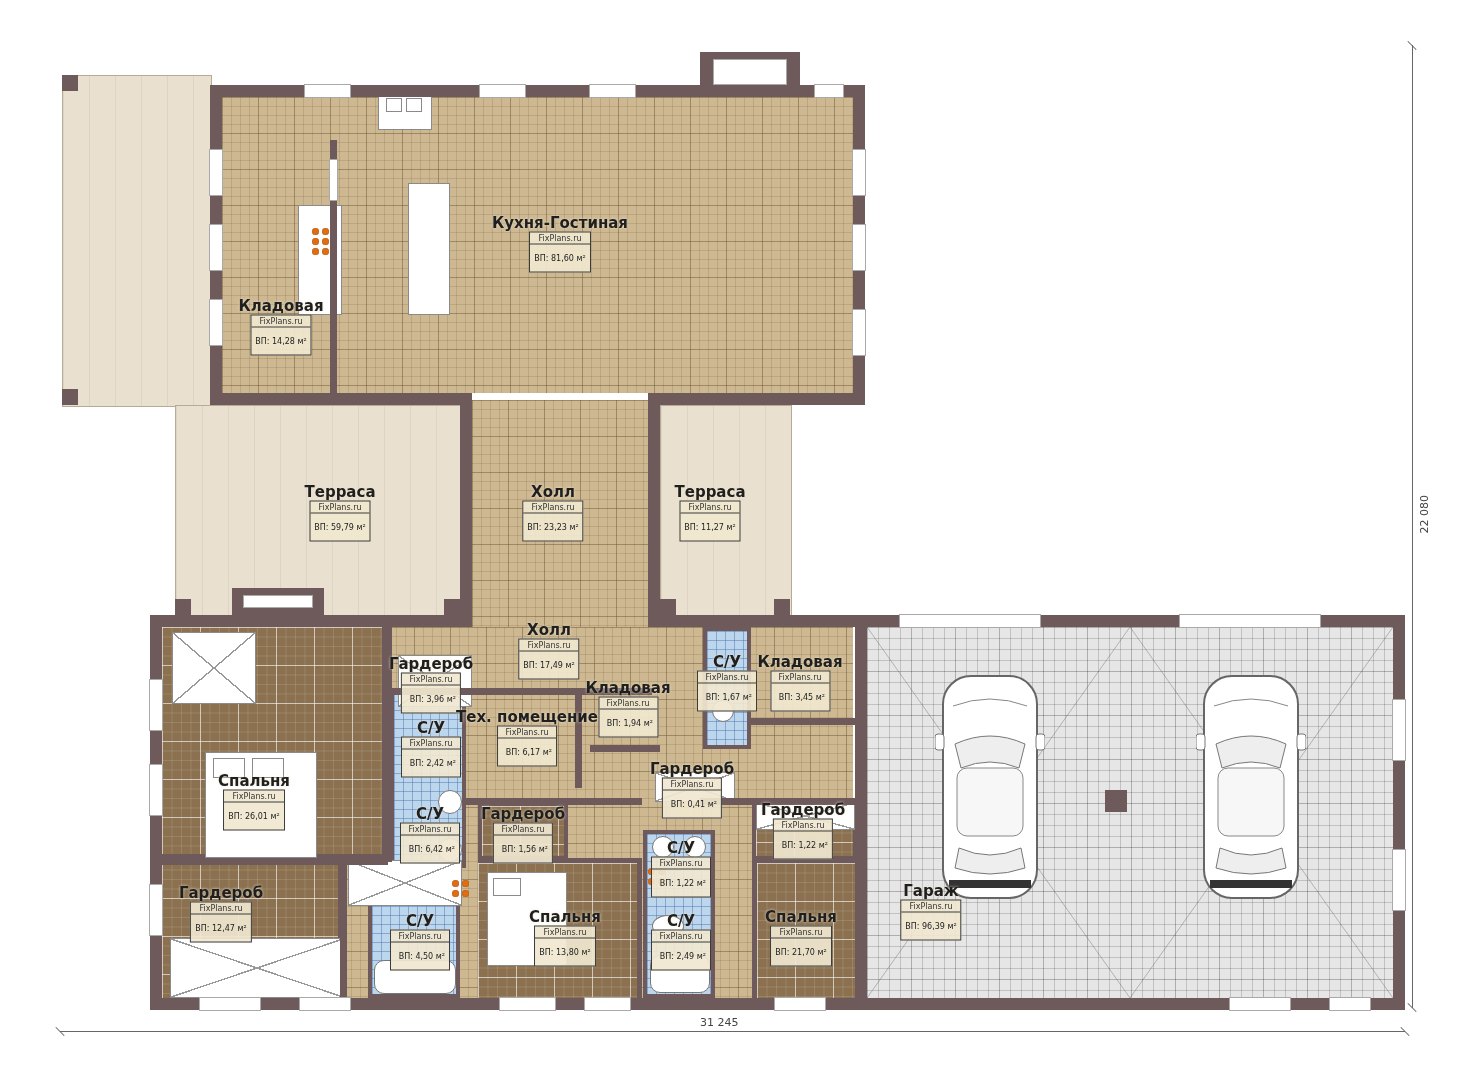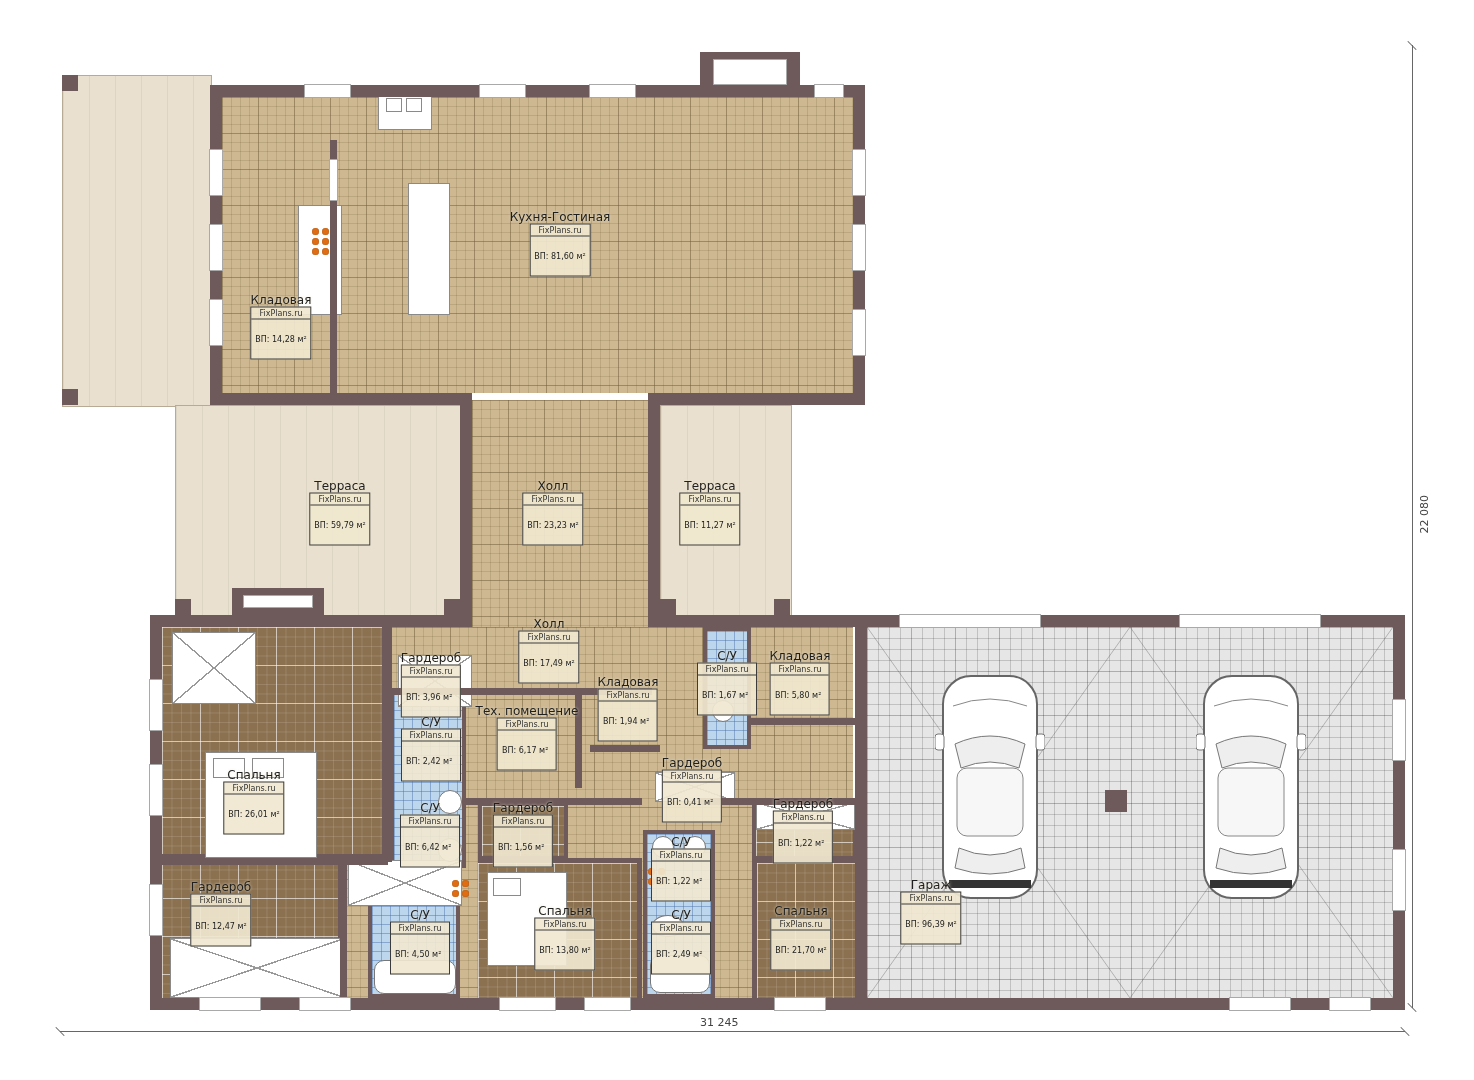--- a/index.html
+++ b/index.html
@@ -45,24 +45,24 @@
       linear-gradient(to top right,transparent calc(50% - 0.7px),#999 calc(50% - 0.7px),#999 calc(50% + 0.7px),transparent calc(50% + 0.7px)),
       linear-gradient(to bottom right,transparent calc(50% - 0.7px),#999 calc(50% - 0.7px),#999 calc(50% + 0.7px),transparent calc(50% + 0.7px)),#fff;}
   .circ{position:absolute;background:#fff;border:1px solid #777;border-radius:50%;z-index:4;}
   .tub{position:absolute;background:#fff;border:1px solid #777;border-radius:10px;z-index:4;}
   .burners{position:absolute;display:grid;z-index:5;grid-template-columns:repeat(2,7px);gap:3px;}
   .burners i{width:7px;height:7px;border-radius:50%;background:#e06d12;box-shadow:inset 0 0 1px #7a3c05;display:block;}
   .roomedge{position:absolute;box-sizing:border-box;z-index:2;}
 
   
   .rlbl{position:absolute;transform:translate(-50%,-50%);display:flex;flex-direction:column;align-items:center;z-index:30;}
-  .rn{font-size:12px;font-weight:normal;color:#1f1f1f;white-space:nowrap;text-shadow:0 0 3px rgba(240,231,207,.9);}
+  .rn{font-size:15px;font-weight:bold;color:#1f1f1f;white-space:nowrap;text-shadow:0 0 3px rgba(240,231,207,.9);}
   .rb{display:flex;flex-direction:column;border:1px solid #3c3c3c;background:rgba(240,231,207,.92);min-width:58px;}
   .rw{font-size:8px;line-height:11px;padding:0 4px;border-bottom:1px solid #3c3c3c;color:#333;text-align:center;white-space:nowrap;}
-  .ra{font-size:8px;line-height:11px;padding:14px 4px;color:#222;text-align:left;white-space:nowrap;}
+  .ra{font-size:8px;line-height:11px;padding:8px 4px;color:#222;text-align:right;white-space:nowrap;}
 
   .dim{position:absolute;z-index:10;color:#444;font-size:11px;}
   .dimline{position:absolute;background:#666;z-index:10;}
   .tick{position:absolute;width:12px;height:1px;background:#666;transform:rotate(45deg);z-index:10;}
   svg{position:absolute;z-index:6;}
 </style>
 </head>
 <body>
 
 <div class="canvas">
@@ -280,21 +280,21 @@
       <span class="rn">С/У</span>
       <span class="rb">
         <span class="rw">FixPlans.ru</span>
         <span class="ra">ВП: 1,67 м²</span>
       </span>
     </div>
   <div class="rlbl" style="left:800px;top:682px">
       <span class="rn">Кладовая</span>
       <span class="rb">
         <span class="rw">FixPlans.ru</span>
-        <span class="ra">ВП: 5,80 м²</span>
+        <span class="ra">ВП: 3,45 м²</span>
       </span>
     </div>
   <div class="rlbl" style="left:628px;top:708px">
       <span class="rn">Кладовая</span>
       <span class="rb">
         <span class="rw">FixPlans.ru</span>
         <span class="ra">ВП: 1,94 м²</span>
       </span>
     </div>
   <div class="rlbl" style="left:527px;top:737px">

